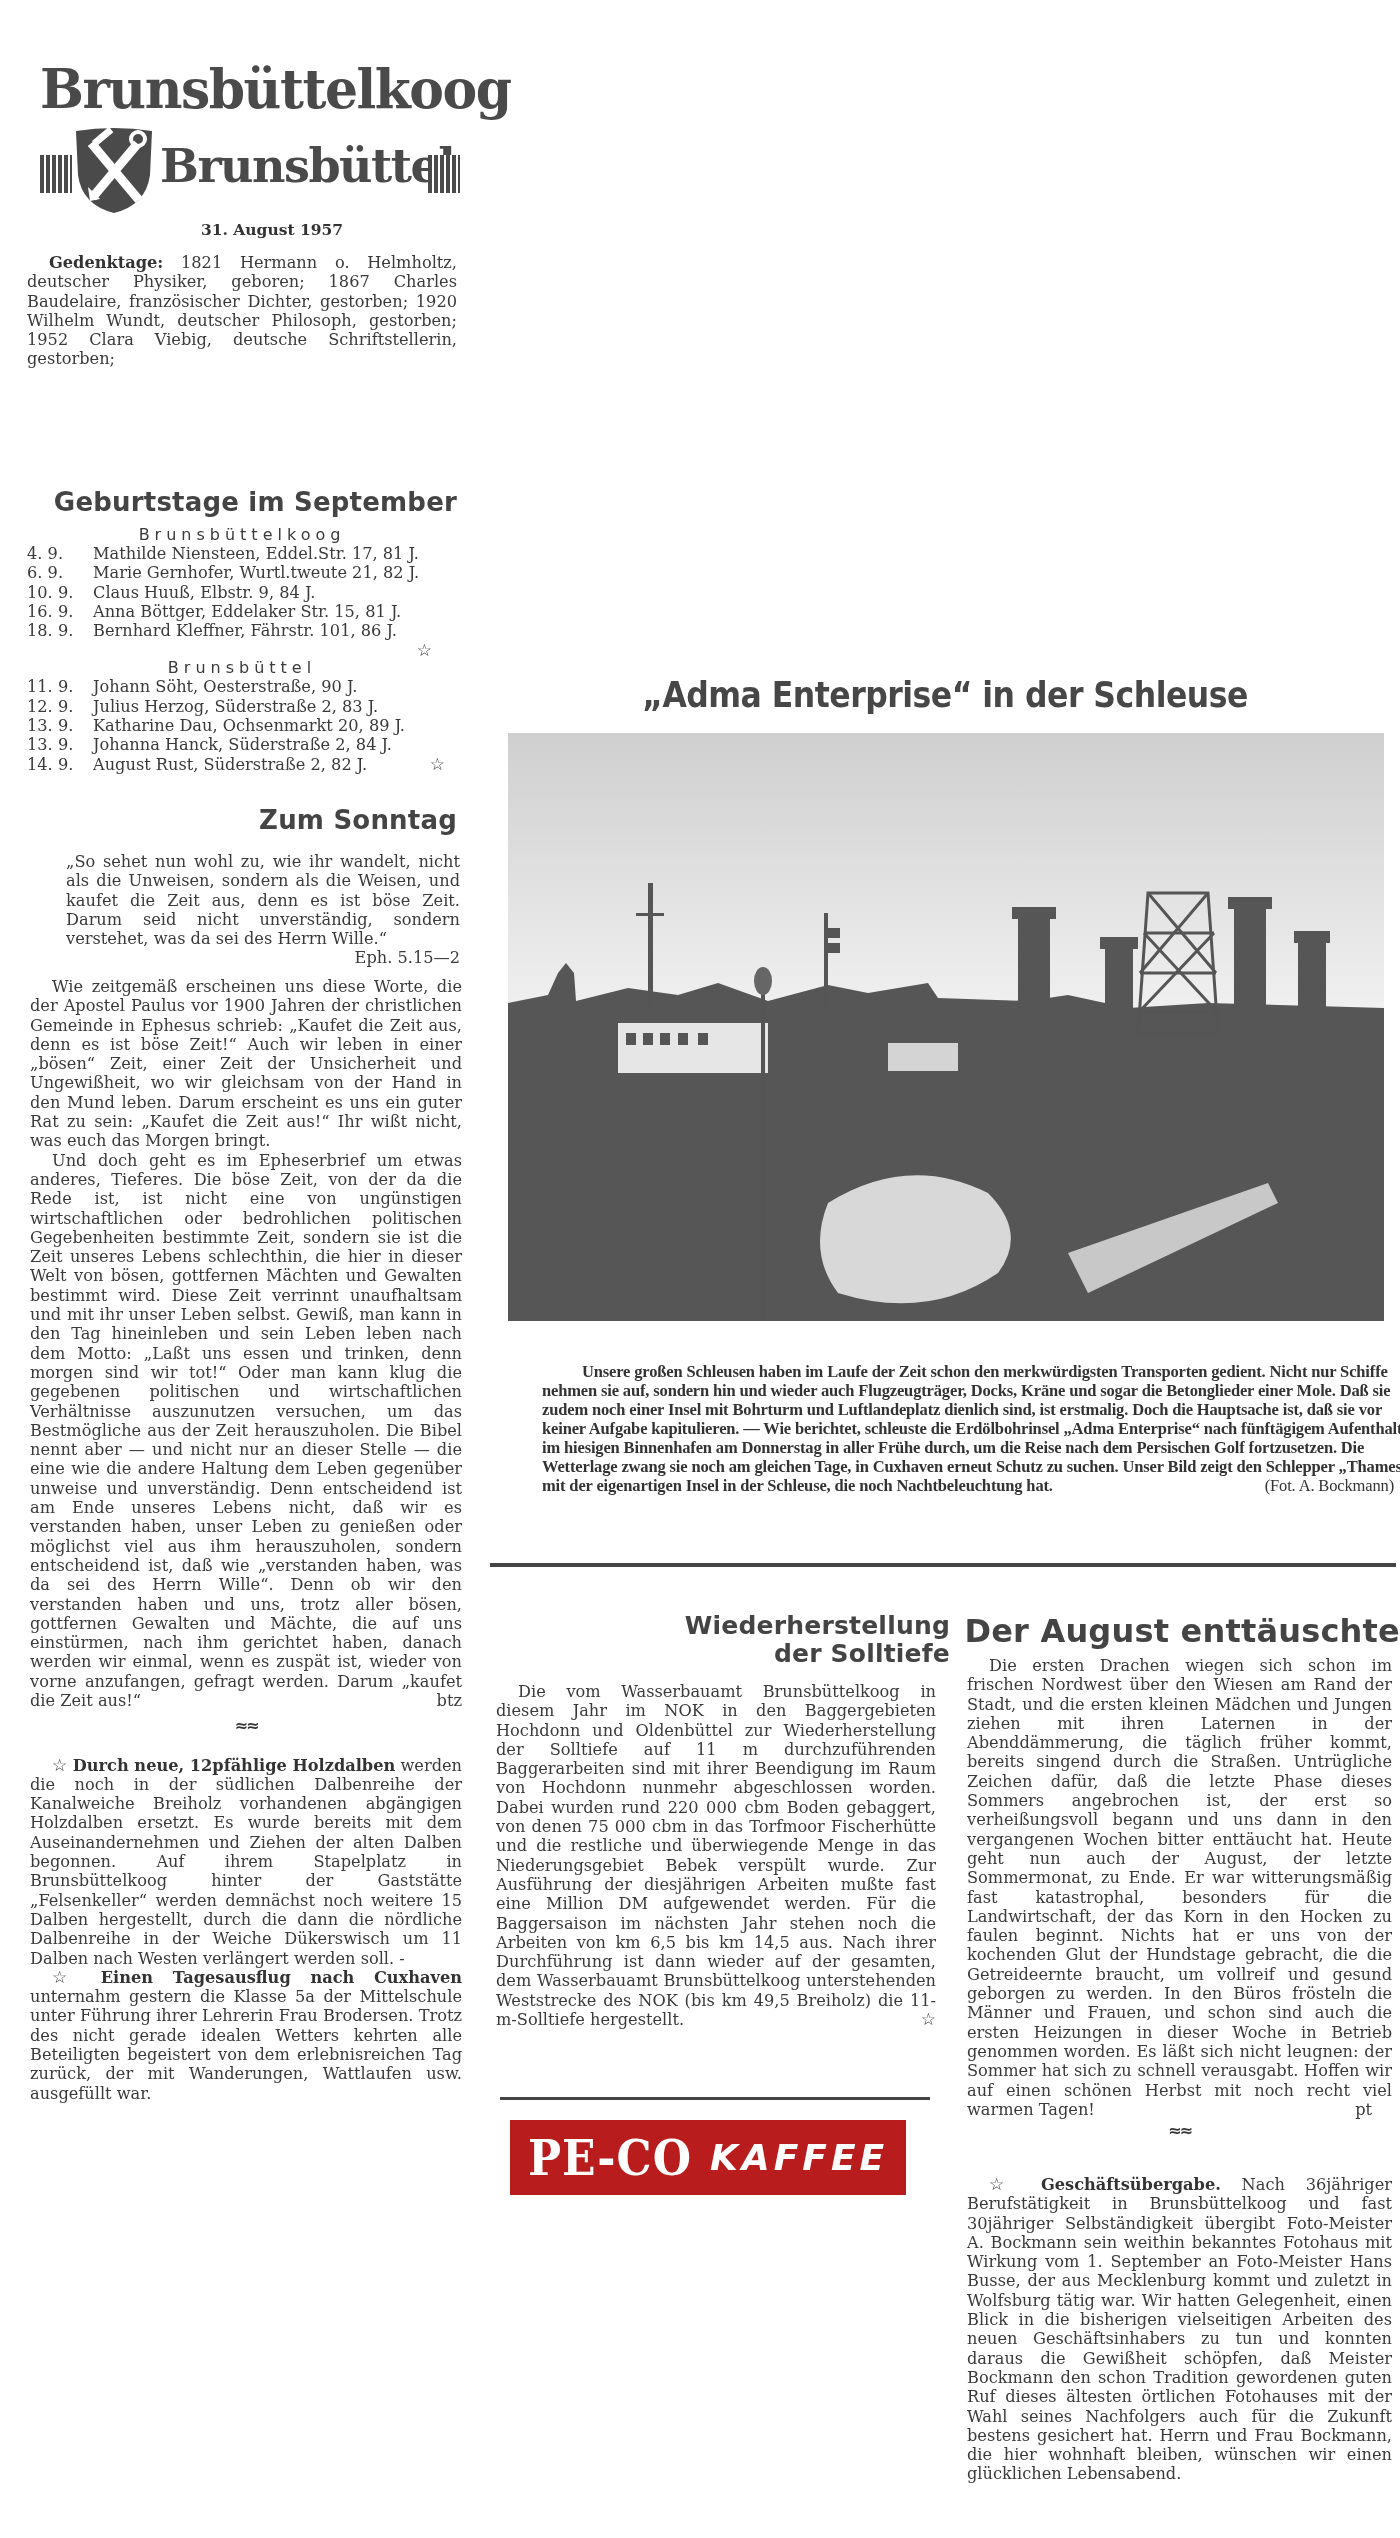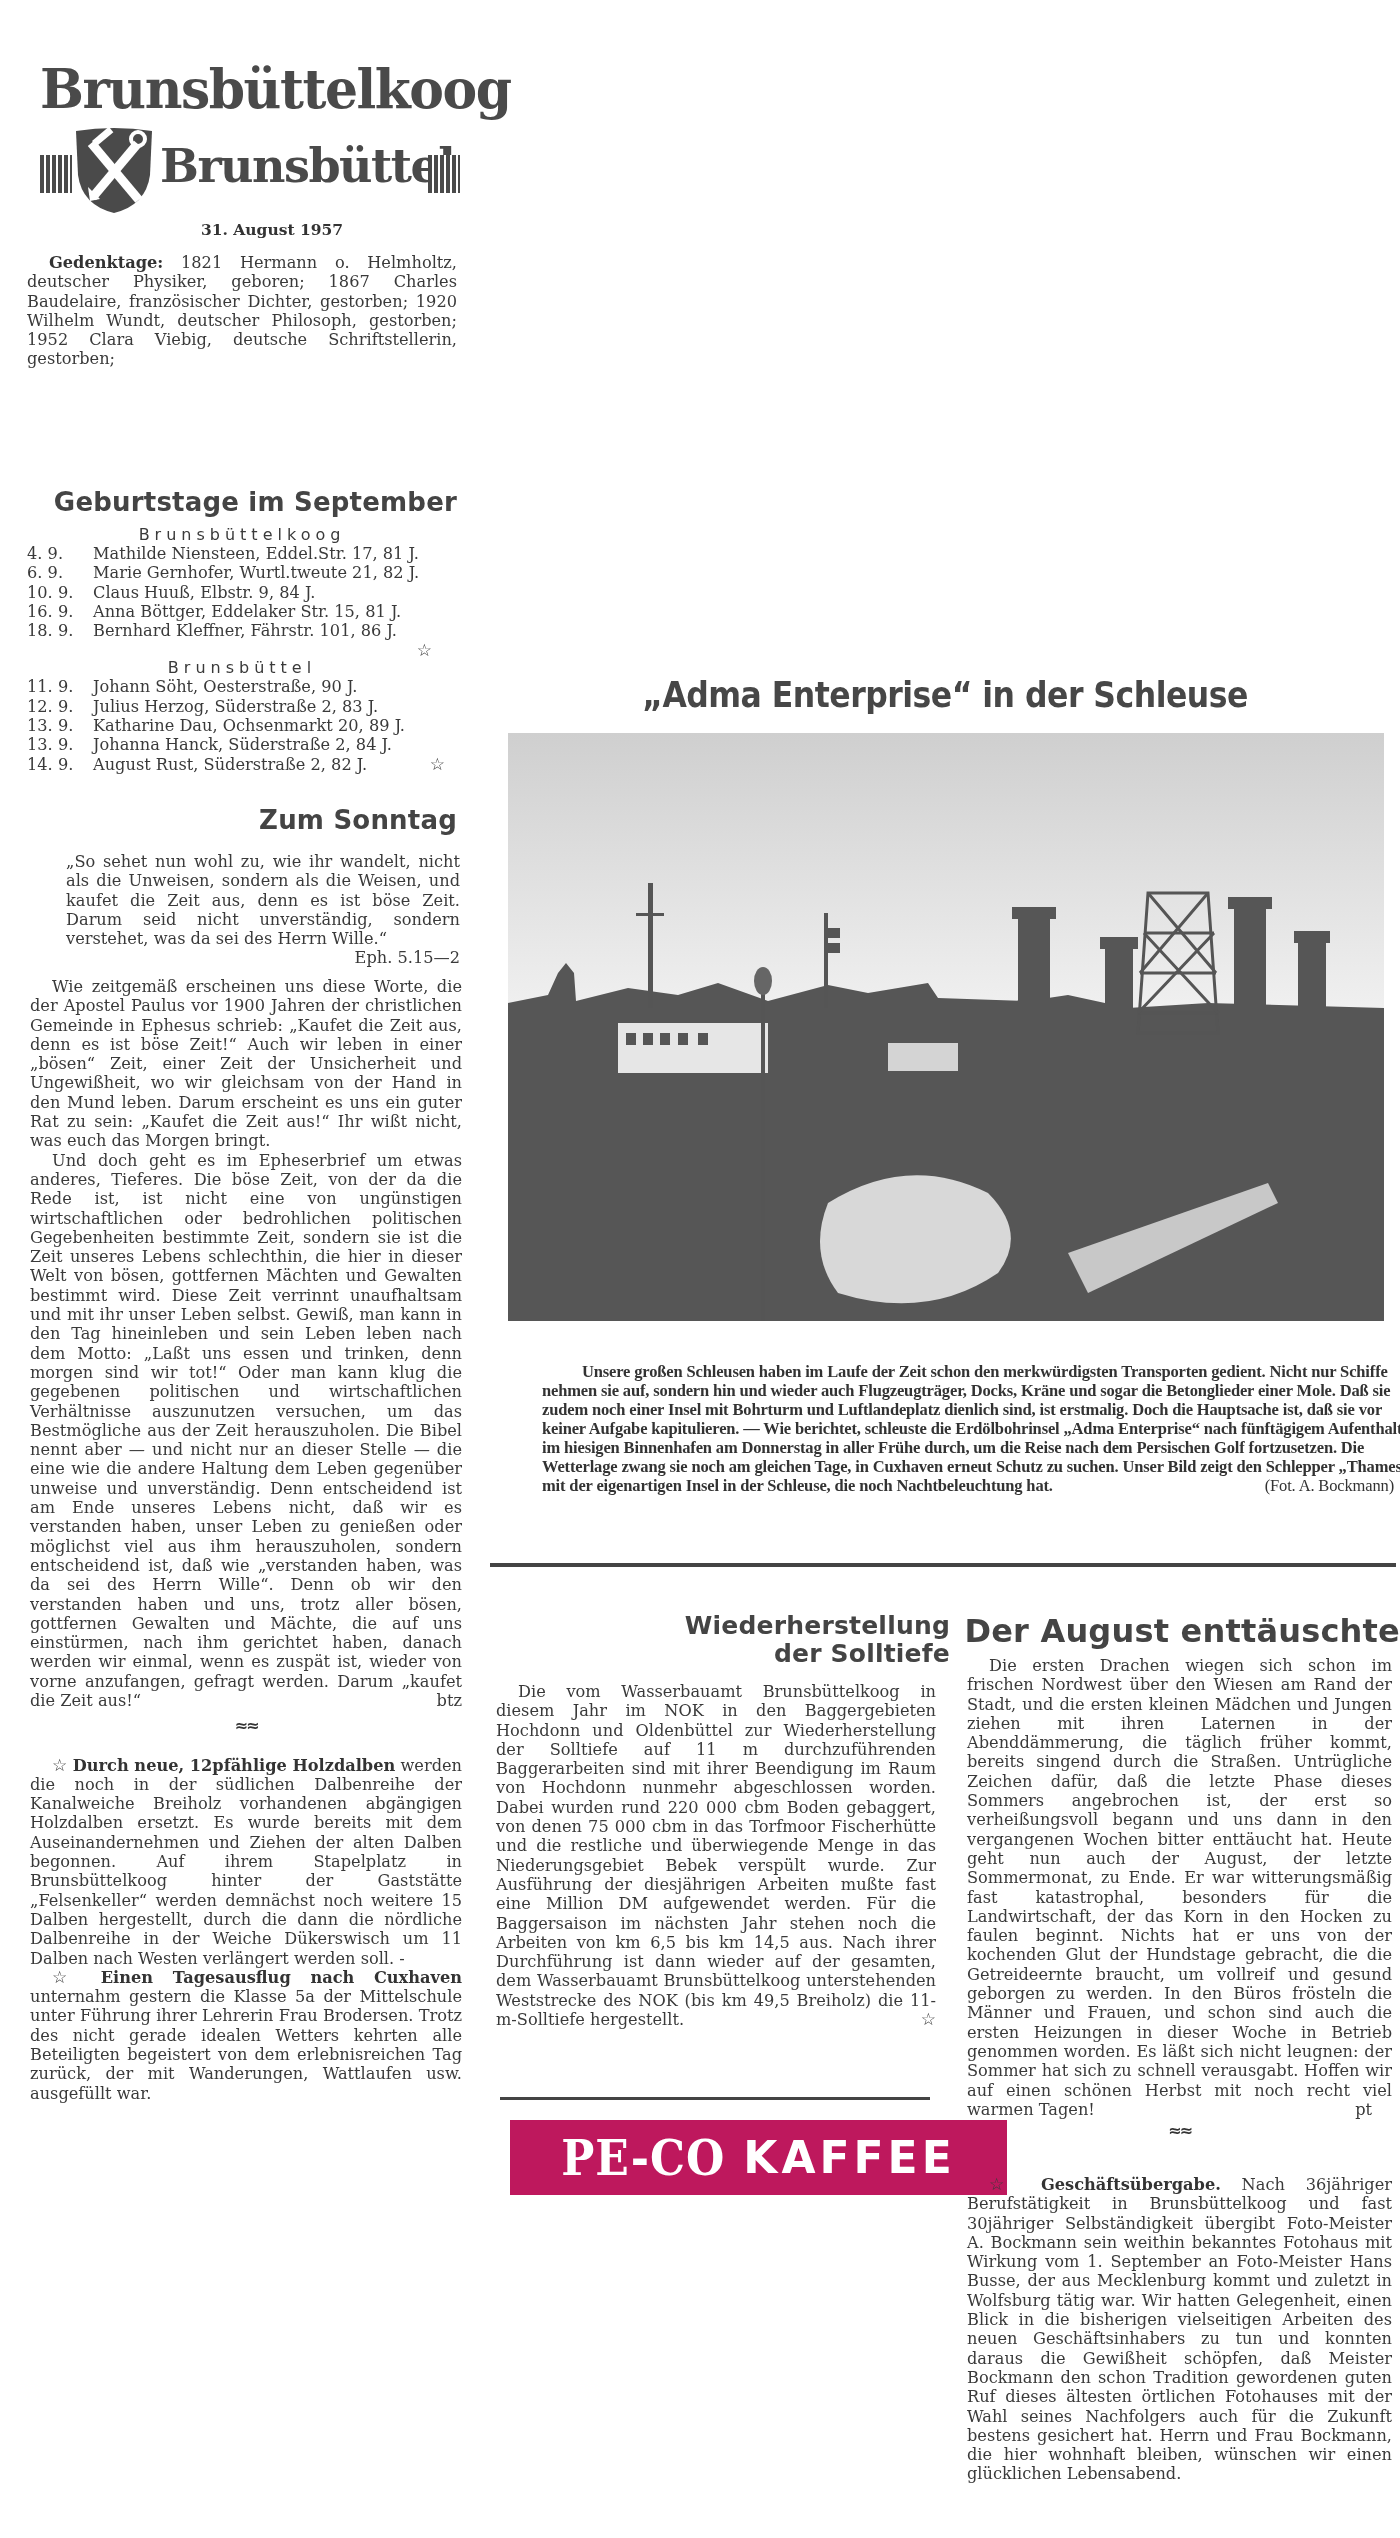--- a/index.html
+++ b/index.html
@@ -45,23 +45,23 @@
   #photo { left: 508px; top: 733px; width: 876px; height: 588px; background: #e9e9e9; overflow: hidden; }
   #photo svg { width: 100%; height: 100%; display: block; }
   #caption { left: 508px; top: 1345px; width: 876px; font-family: "Liberation Serif", "DejaVu Serif", serif; font-weight: bold; font-size: 16.5px; line-height: 19px; letter-spacing: -0.15px; color: #333; margin-left: 34px; }
   #caption p { text-indent: 40px; }
   .credit { font-weight: normal; float: right; padding-right: 24px; }
   .rule { position: absolute; height: 4px; background: #444; }
 
   #solltiefe-title { left: 490px; top: 1612px; width: 460px; font-size: 25px; line-height: 28px; }
   #solltiefe { left: 496px; top: 1682px; width: 440px; }
 
-  #ad { left: 510px; top: 2120px; width: 497px; height: 75px; background: #be185d; color: #fff; display: flex; align-items: center; justify-content: center; }
+  #ad { left: 510px; top: 2120px; width: 396px; height: 75px; background: #b91c1c; color: #fff; display: flex; align-items: center; justify-content: center; }
   #ad .brand { font-family: "DejaVu Serif", serif; font-weight: bold; font-size: 44px; letter-spacing: 1px; transform: scaleY(1.1); }
-  #ad .prod { font-family: "DejaVu Sans", sans-serif; font-weight: bold; font-size: 44px; letter-spacing: 4px; margin-left: 18px; }
+  #ad .prod { font-family: "DejaVu Sans", sans-serif; font-weight: bold; font-size: 36px; letter-spacing: 4px; margin-left: 18px; font-style: italic; }
 
   #august-title { left: 960px; top: 1612px; width: 440px; font-size: 32px; }
   #august { left: 967px; top: 1656px; width: 425px; }
 
   #geschaeft { left: 967px; top: 2175px; width: 425px; }
 </style>
 </head>
 <body>
 
 <div id="masthead" class="col">

